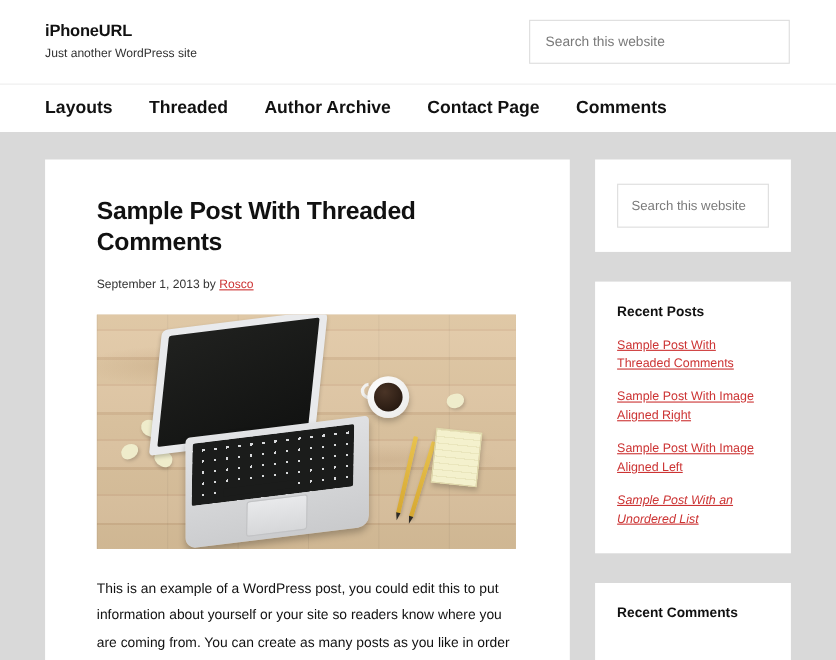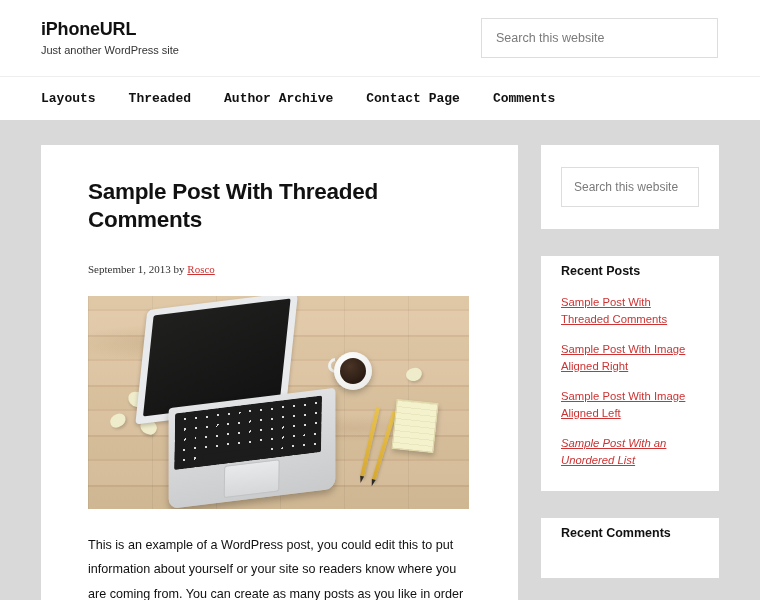--- a/index.html
+++ b/index.html
@@ -13,21 +13,21 @@
   
   .site-header {
     background: #ffffff;
     height: 76px;
     position: relative;
     display: flex;
     align-items: center;
   }
   .brand { padding-left: 41px; }
   .site-title {
-    font-size: 18px;
+    font-size: 15px;
     font-weight: bold;
     color: #111111;
     letter-spacing: -0.2px;
     line-height: 1.1;
   }
   .site-tagline {
     font-size: 11px;
     color: #333333;
     margin-top: 5px;
   }
@@ -53,28 +53,27 @@
   
   .site-nav {
     background: #ffffff;
     border-top: 1px solid #eeeeee;
     height: 44px;
     display: flex;
     align-items: center;
     padding-left: 41px;
   }
   .nav-item {
-    font-size: 13px;
+    font-size: 16px;
     font-weight: bold;
     color: #111111;
     margin-right: 33px;
     text-decoration: none;
     cursor: pointer;
     white-space: nowrap;
-    font-family: Liberation Mono, monospace;
   }
 
   
   .page-wrap {
     display: flex;
     padding: 25px 41px 0 41px;
     gap: 23px;
     align-items: flex-start;
   }
   .content-col { width: 477px; flex: none; }
@@ -89,22 +88,21 @@
   .entry-title {
     font-size: 22.5px;
     font-weight: bold;
     color: #111111;
     line-height: 1.25;
     letter-spacing: -0.3px;
   }
   .entry-meta {
     font-size: 11px;
     color: #333333;
-    margin-top: 29px;
-    font-family: Liberation Serif, serif;
+    margin-top: 19px;
   }
   .entry-meta a {
     color: #cc3333;
     text-decoration: underline;
     cursor: pointer;
   }
 
   
   .featured-image {
     margin-top: 21px;
@@ -225,21 +223,21 @@
   .entry-content p {
     font-size: 12.6px;
     line-height: 1.92;
     color: #111111;
     margin-top: 24px;
   }
 
   
   .widget {
     background: #ffffff;
-    padding: 8px 20px 22px 20px;
+    padding: 20px 20px 22px 20px;
     margin-bottom: 27px;
   }
   .widget-search { padding: 22px 20px; }
   .widget-search input {
     width: 100%; height: 40px;
     border: 1px solid #dddddd;
     background: #ffffff;
     padding: 0 12px;
     font-size: 12px;
     color: #555555;

